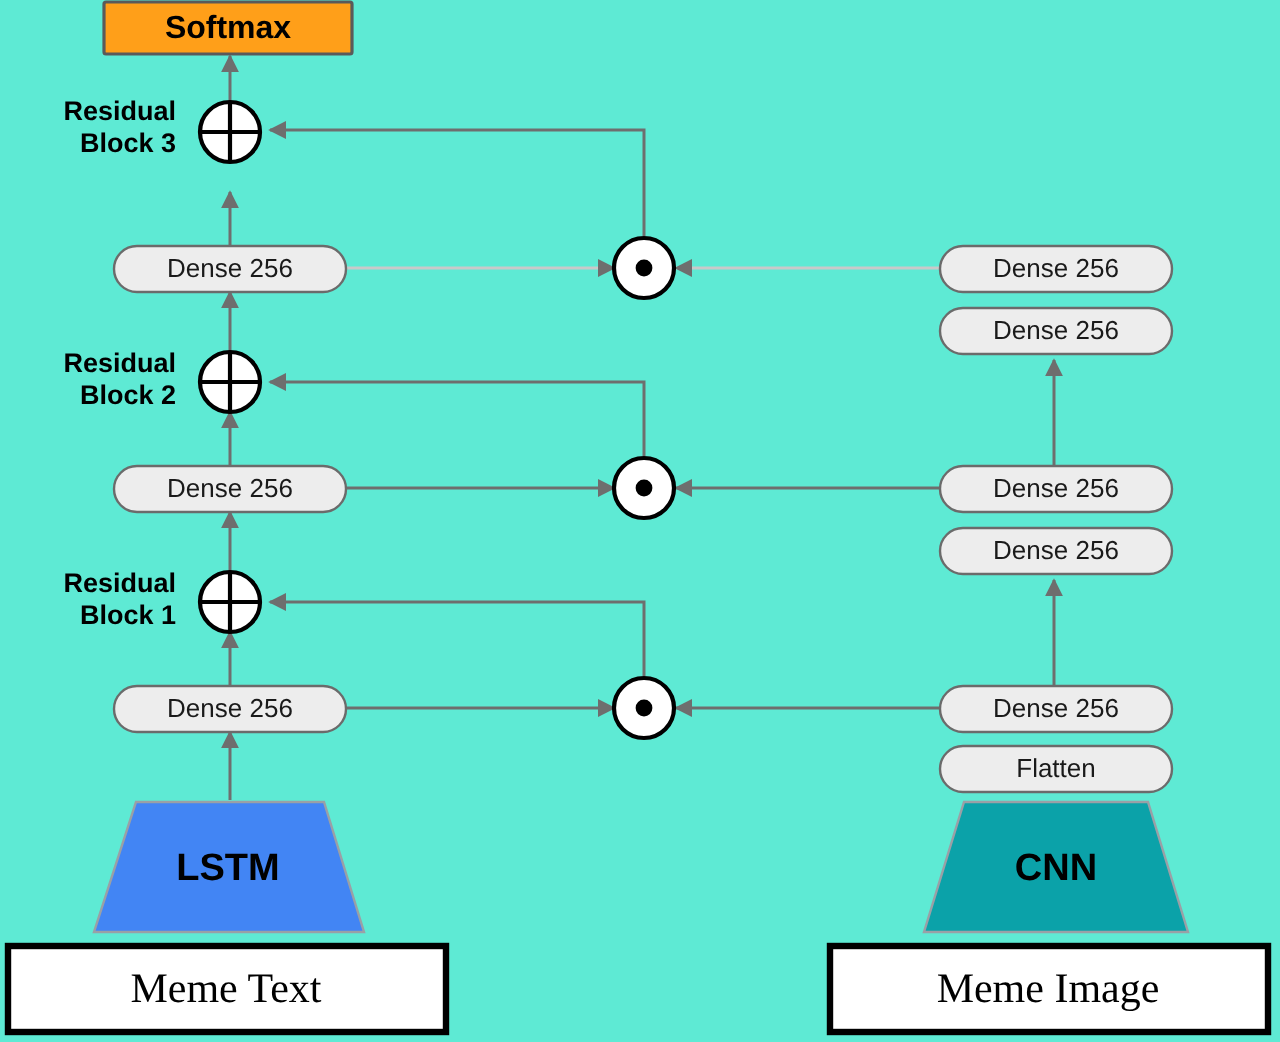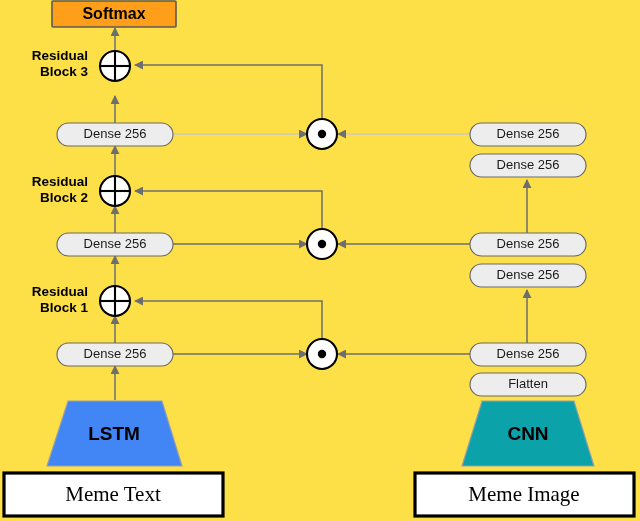--- a/index.html
+++ b/index.html
@@ -10,21 +10,21 @@
   body {
     width: 640px;
     height: 521px;
     overflow: hidden;
     font-family: "Liberation Sans", sans-serif;
   }
   #diagram-root {
     position: relative;
     width: 640px;
     height: 521px;
-    background: #fde047;
+    background: #5eead4;
   }
   svg#arch-svg {
     display: block;
     width: 640px;
     height: 521px;
   }
   .pill-rect {
     fill: #ededed;
     stroke: #6b6b6b;
     stroke-width: 1.2;

